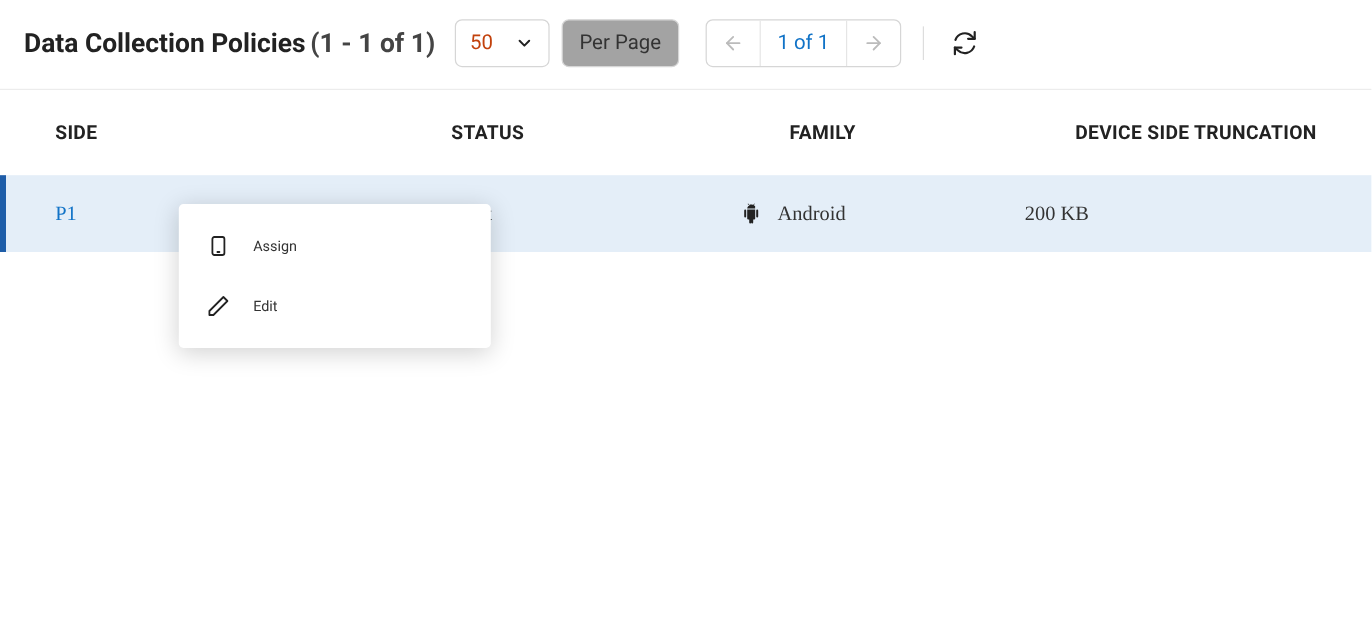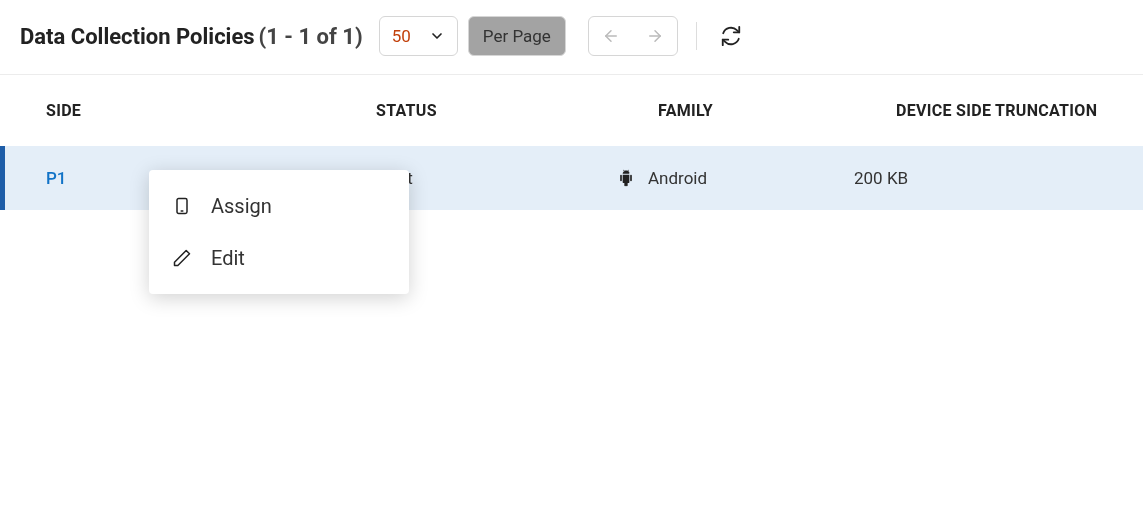--- a/index.html
+++ b/index.html
@@ -113,20 +113,21 @@
     .col-status { width: 282px; }
     .col-family { width: 238px; }
     .col-trunc  { flex: 1; }
     .row {
       display: flex;
       align-items: center;
       background: #e4eef8;
       height: 64px;
       border-left: 5px solid #1e5da8;
       padding-left: 41px;
+      font-family: Liberation Serif, serif;
     }
     .row .cell { font-size: 17px; color: #333; display: flex; align-items: center; gap: 12px; }
     .row .col-name { color: #1173c7; font-weight: 500; }
     .android-icon { width: 20px; height: 20px; }
 
     .context-menu {
       position: absolute;
       left: 149px;
       top: 170px;
       width: 260px;
@@ -134,21 +135,21 @@
       border-radius: 4px;
       box-shadow: 0 4px 20px rgba(0,0,0,.18);
       padding: 10px 0;
       z-index: 10;
     }
     .menu-item {
       display: flex;
       align-items: center;
       gap: 18px;
       padding: 14px 22px;
-      font-size: 20px;
+      font-size: 12px;
       color: #333;
       cursor: pointer;
     }
     .menu-item.highlighted {
       outline: 3px solid #d03030;
       outline-offset: -3px;
     }
     .mi-icon { width: 22px; height: 22px; display: inline-flex; align-items: center; justify-content: center; }
   </style>
 </head>
@@ -172,20 +173,21 @@
     </div>
   </div>
 
   <div class="pager" style="margin-left:10px;">
     <div class="pager-btn">
       <svg width="18" height="18" viewBox="0 0 24 24" fill="none" stroke-width="2" stroke-linecap="round" stroke-linejoin="round">
           <line x1="19" y1="12" x2="5" y2="12"></line>
           <polyline points="12 19 5 12 12 5"></polyline>
         </svg>
     </div>
+    <div class="pager-label">1 of 1</div>
     <div class="pager-btn">
       <svg width="18" height="18" viewBox="0 0 24 24" fill="none" stroke-width="2" stroke-linecap="round" stroke-linejoin="round">
           <line x1="5" y1="12" x2="19" y2="12"></line>
           <polyline points="12 5 19 12 12 19"></polyline>
         </svg>
     </div>
   </div>
 
   <div class="divider-v"></div>
 

